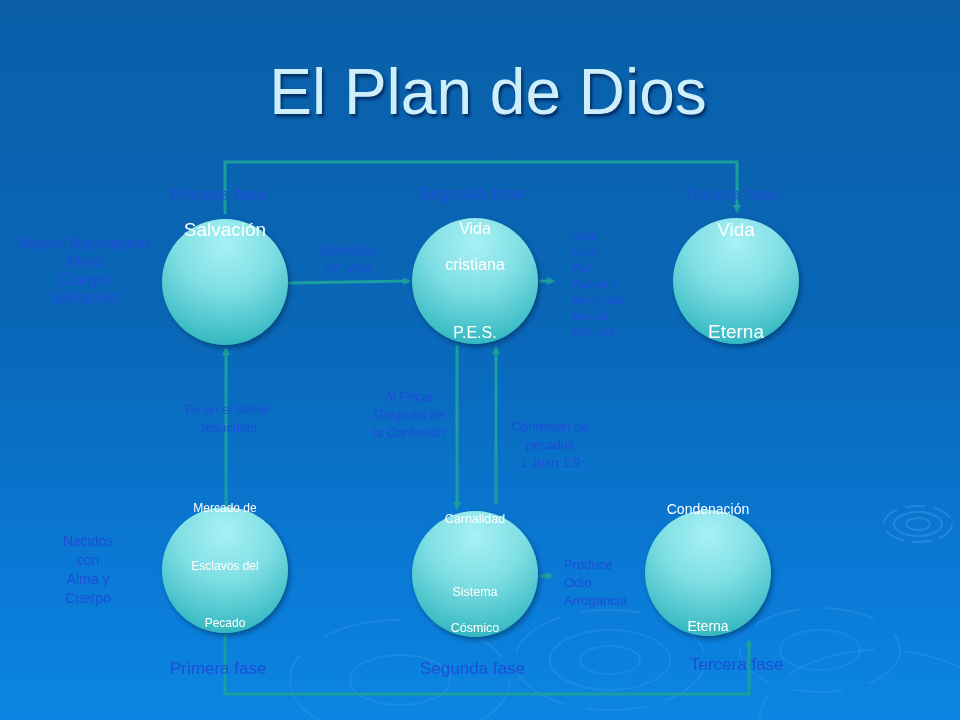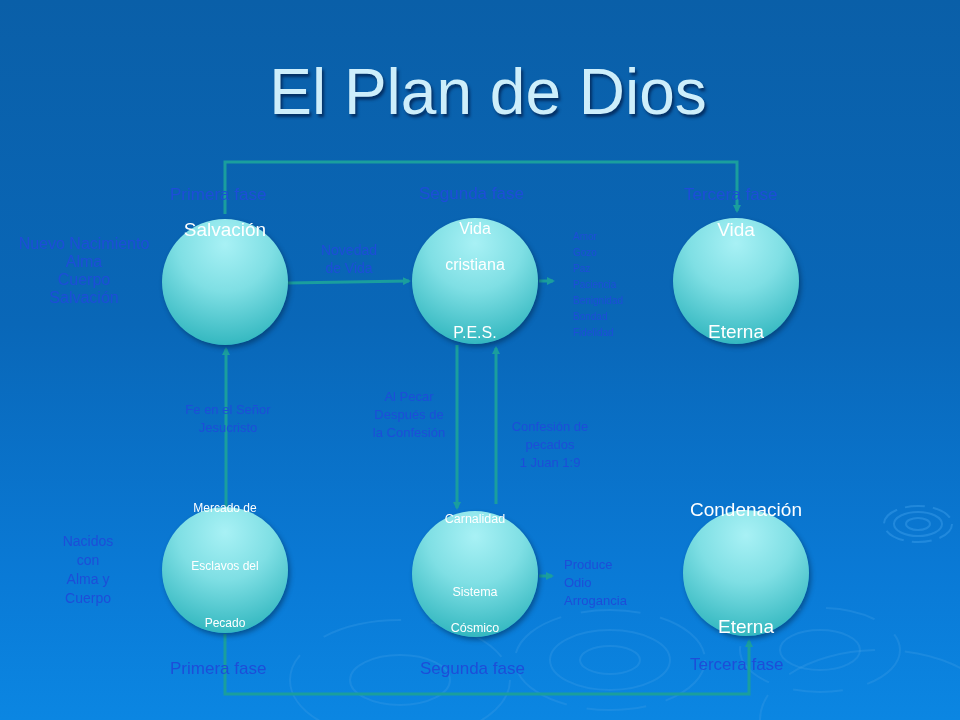--- a/index.html
+++ b/index.html
@@ -109,21 +109,21 @@
   <span>Pecado</span>
 </div>
 
 <div class="circle" style="left:412px; top:511px; font-size:12.5px; line-height:17px;">
   <span>Carnalidad</span>
   <span style="height:17px;"></span>
   <span>Sistema</span>
   <span>Cósmico</span>
 </div>
 
-<div class="circle" style="left:683px; top:510px; font-size:19px; line-height:19px;">
+<div class="circle" style="left:645px; top:510px; font-size:14px; line-height:19px;">
   <span style="margin-top:-10px;">Condenación</span>
   <span>Eterna</span>
 </div>
 
 <div class="lbl small" style="left:18px; top:235px; width:132px;">
   <div>Nuevo Nacimiento</div>
   <div>Alma</div>
   <div>Cuerpo</div>
   <div>Salvación</div>
 </div>

